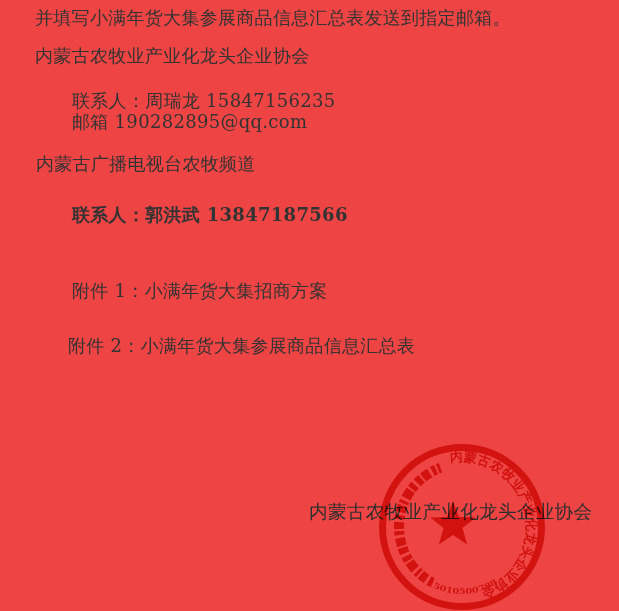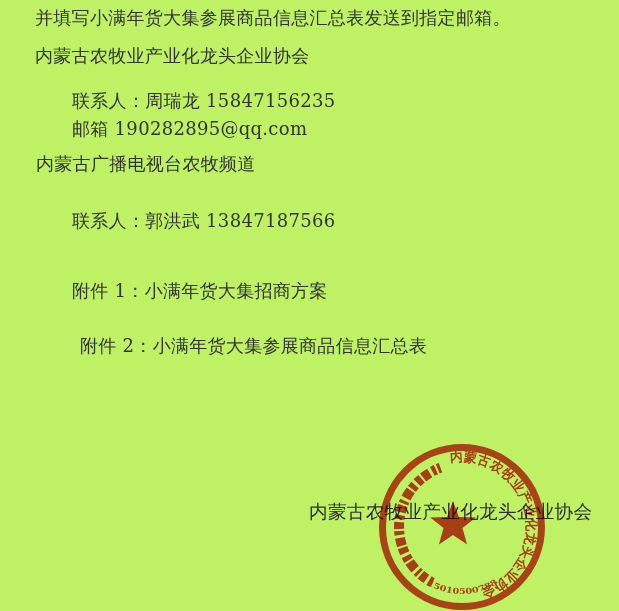--- a/index.html
+++ b/index.html
@@ -3,38 +3,38 @@
 <meta charset="utf-8">
 <style>
   html, body { margin: 0; padding: 0; }
   body {
     width: 619px; height: 611px;
     background: #ffffff;
     overflow: hidden;
     position: relative;
     font-family: "DejaVu Serif", "Liberation Serif", serif;
   }
-  .page { position: absolute; inset: 0; background: #bef264; padding-left: 20px; }
+  .page { position: absolute; inset: 0; background: #ef4444; padding-left: 20px; }
   .doc-line {
     position: absolute;
     margin: 0;
     white-space: nowrap;
     font-size: 18px;
     line-height: 22px;
     color: #333333;
     letter-spacing: 0.3px;
   }
   .line-intro    { left: 35px;  top: 7px;  }
   .line-org1     { left: 35px;  top: 45px; }
   .line-contact1 { left: 72px;  top: 90px; }
-  .line-email    { left: 72px;  top: 118px;}
+  .line-email    { left: 72px;  top: 111px;}
   .line-org2     { left: 36px;  top: 153px;}
-  .line-contact2 { left: 72px;  top: 210px;}
+  .line-contact2 { left: 72px;  top: 204px; font-weight: bold;}
   .line-att1     { left: 72px;  top: 280px;}
-  .line-att2     { left: 80px;  top: 335px;}
+  .line-att2     { left: 68px;  top: 335px;}
   .sig-org  { left: 309px; top: 501px; font-size: 18.6px; color: #2e2e2e; }
   .sig-date { left: 404px; top: 549px; font-size: 19px;   color: #2e2e2e; }
   .seal {
     position: absolute;
     left: 372px; top: 437px;
     width: 180px; height: 180px;
     mix-blend-mode: multiply;
     opacity: 0.93;
   }
   .seal text {

